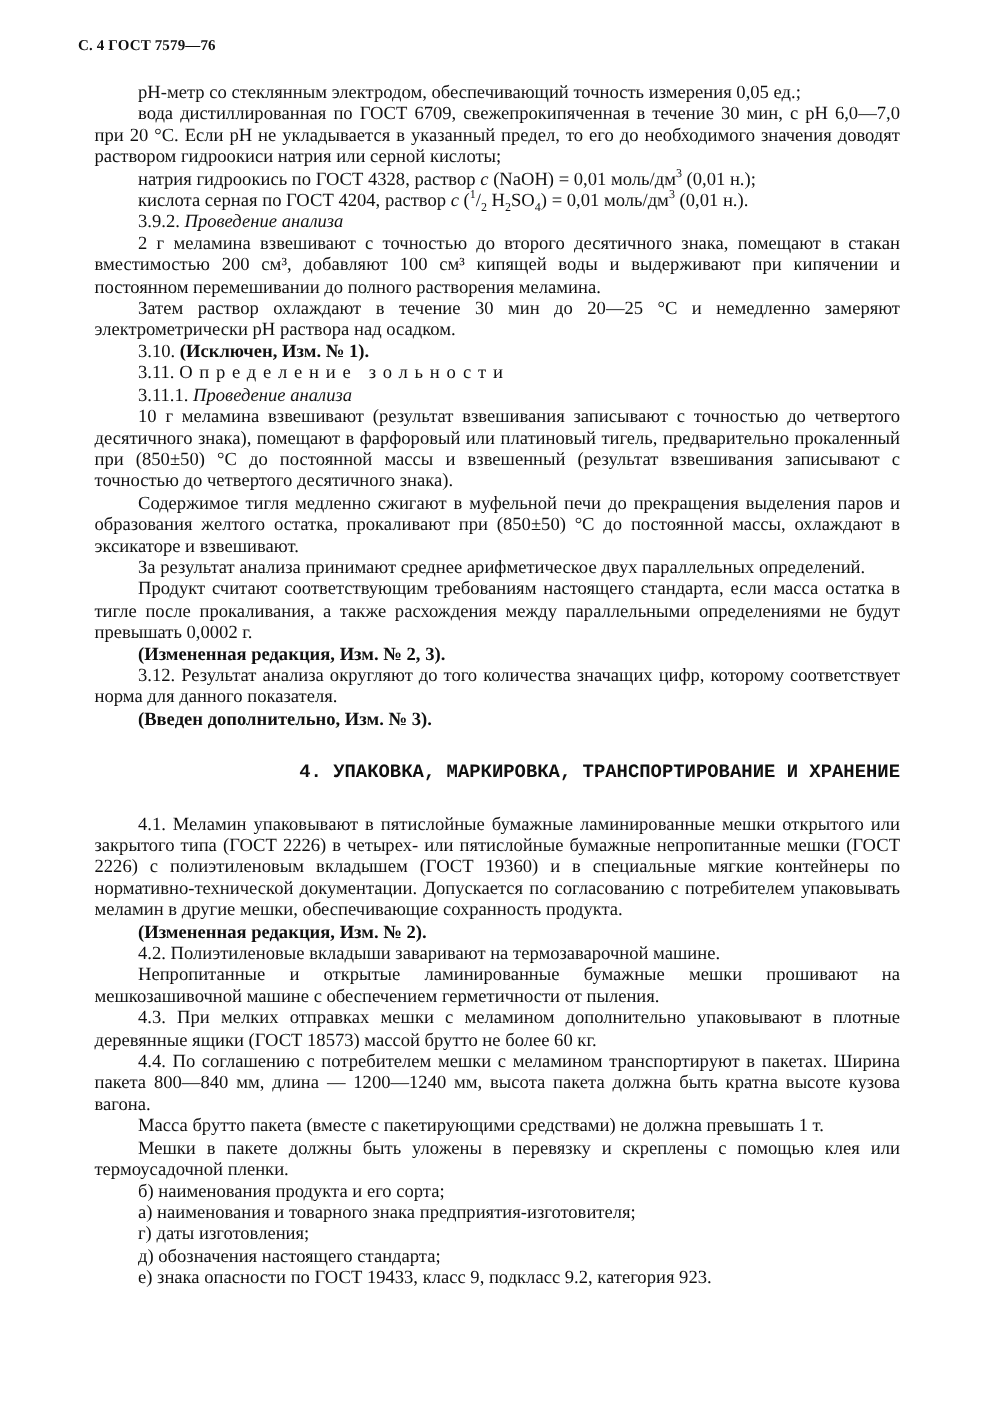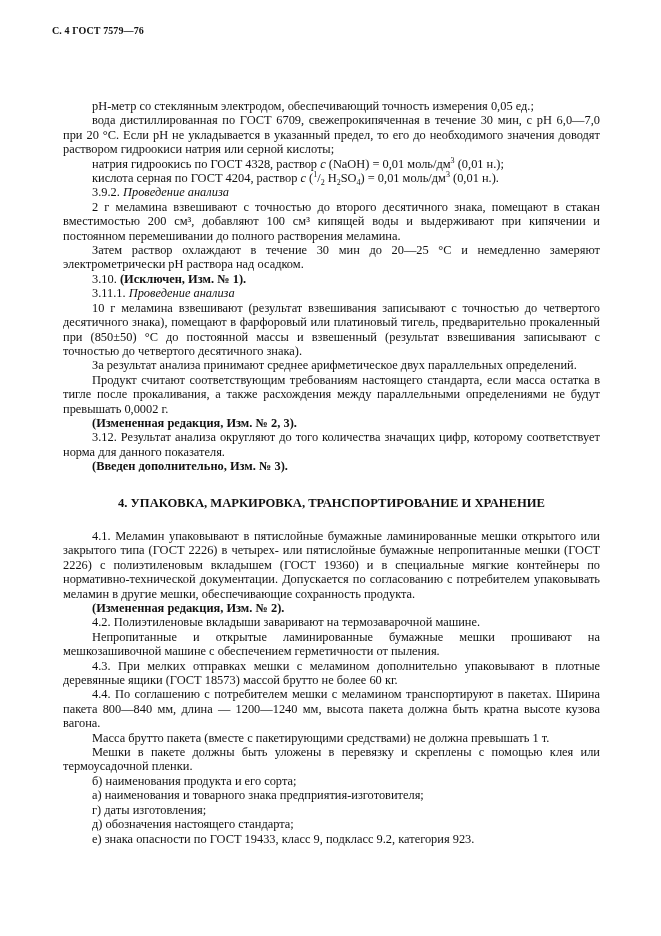--- a/index.html
+++ b/index.html
@@ -1,44 +1,46 @@
 <!DOCTYPE html>
 <html><head>
 <meta charset="utf-8">
 <style>
   html, body { margin:0; padding:0; background:#ffffff; }
   body { width:661px; height:936px; position:relative; overflow:hidden;
          font-family:"Liberation Serif","DejaVu Serif",serif; color:#111; }
   .page-header { position:absolute; left:52px; top:25px; font-weight:bold; font-size:10px; letter-spacing:0.1px; }
-  .body { position:absolute; left:63px; top:54px; width:537px; font-size:12.4px; line-height:14.4px; text-align:justify;margin-top:45px; }
+  .body { position:absolute; left:63px; top:54px; width:537px; font-size:12.4px; line-height:14.4px; text-align:justify; }
   .body p { margin:0; }
   .ind { text-indent:29px; }
   .ital { font-style:italic; }
   .bold { font-weight:bold; }
   .spaced { letter-spacing:4.5px; }
-  .section-title { font-weight:bold; text-align:center; font-size:12.6px; margin:22px 0 19px 0 !important; text-indent:0; }
+  .section-title { font-weight:bold; text-align:right; font-size:12.6px; margin:22px 0 19px 0 !important; text-indent:0;font-family:Liberation Mono, monospace; }
   sup, sub { font-size:8px; line-height:0; }
   .list p { text-indent:29px; text-align:left; }
 </style>
 </head>
 <body>
 
 <div class="page-header">С. 4 ГОСТ 7579—76</div>
 
 <div class="body">
   <p class="ind">pH-метр со стеклянным электродом, обеспечивающий точность измерения 0,05 ед.;</p>
   <p class="ind">вода дистиллированная по ГОСТ 6709, свежепрокипяченная в течение 30 мин, с pH 6,0—7,0 при 20 °С. Если pH не укладывается в указанный предел, то его до необходимого значения доводят раствором гидроокиси натрия или серной кислоты;</p>
   <p class="ind"><span>натрия гидроокись по ГОСТ 4328, раствор </span><i>c</i><span> (NaOH) = 0,01 моль/дм</span><sup>3</sup><span> (0,01 н.);</span></p>
   <p class="ind"><span>кислота серная по ГОСТ 4204, раствор </span><i>c</i><span> (</span><sup>1</sup>/<sub>2</sub><span> H</span><sub>2</sub><span>SO</span><sub>4</sub><span>) = 0,01 моль/дм</span><sup>3</sup><span> (0,01 н.).</span></p>
   <p class="ind"><span>3.9.2. </span><span class="ital">Проведение анализа</span></p>
   <p class="ind">2 г меламина взвешивают с точностью до второго десятичного знака, помещают в стакан вместимостью 200 см³, добавляют 100 см³ кипящей воды и выдерживают при кипячении и постоянном перемешивании до полного растворения меламина.</p>
   <p class="ind">Затем раствор охлаждают в течение 30 мин до 20—25 °С и немедленно замеряют электрометрически pH раствора над осадком.</p>
   <p class="ind"><span>3.10. </span><span class="bold">(Исключен, Изм. № 1).</span></p>
+  <p class="ind"><span>3.11. </span><span class="spaced">Определение зольности</span></p>
   <p class="ind"><span>3.11.1. </span><span class="ital">Проведение анализа</span></p>
   <p class="ind">10 г меламина взвешивают (результат взвешивания записывают с точностью до четвертого десятичного знака), помещают в фарфоровый или платиновый тигель, предварительно прокаленный при (850±50) °С до постоянной массы и взвешенный (результат взвешивания записывают с точностью до четвертого десятичного знака).</p>
+  <p class="ind">Содержимое тигля медленно сжигают в муфельной печи до прекращения выделения паров и образования желтого остатка, прокаливают при (850±50) °С до постоянной массы, охлаждают в эксикаторе и взвешивают.</p>
   <p class="ind">За результат анализа принимают среднее арифметическое двух параллельных определений.</p>
   <p class="ind">Продукт считают соответствующим требованиям настоящего стандарта, если масса остатка в тигле после прокаливания, а также расхождения между параллельными определениями не будут превышать 0,0002 г.</p>
   <p class="ind bold">(Измененная редакция, Изм. № 2, 3).</p>
   <p class="ind">3.12. Результат анализа округляют до того количества значащих цифр, которому соответствует норма для данного показателя.</p>
   <p class="ind bold">(Введен дополнительно, Изм. № 3).</p>
 
   <p class="section-title">4. УПАКОВКА, МАРКИРОВКА, ТРАНСПОРТИРОВАНИЕ И ХРАНЕНИЕ</p>
 
   <p class="ind">4.1. Меламин упаковывают в пятислойные бумажные ламинированные мешки открытого или закрытого типа (ГОСТ 2226) в четырех- или пятислойные бумажные непропитанные мешки (ГОСТ 2226) с полиэтиленовым вкладышем (ГОСТ 19360) и в специальные мягкие контейнеры по нормативно-технической документации. Допускается по согласованию с потребителем упаковывать меламин в другие мешки, обеспечивающие сохранность продукта.</p>
   <p class="ind bold">(Измененная редакция, Изм. № 2).</p>

